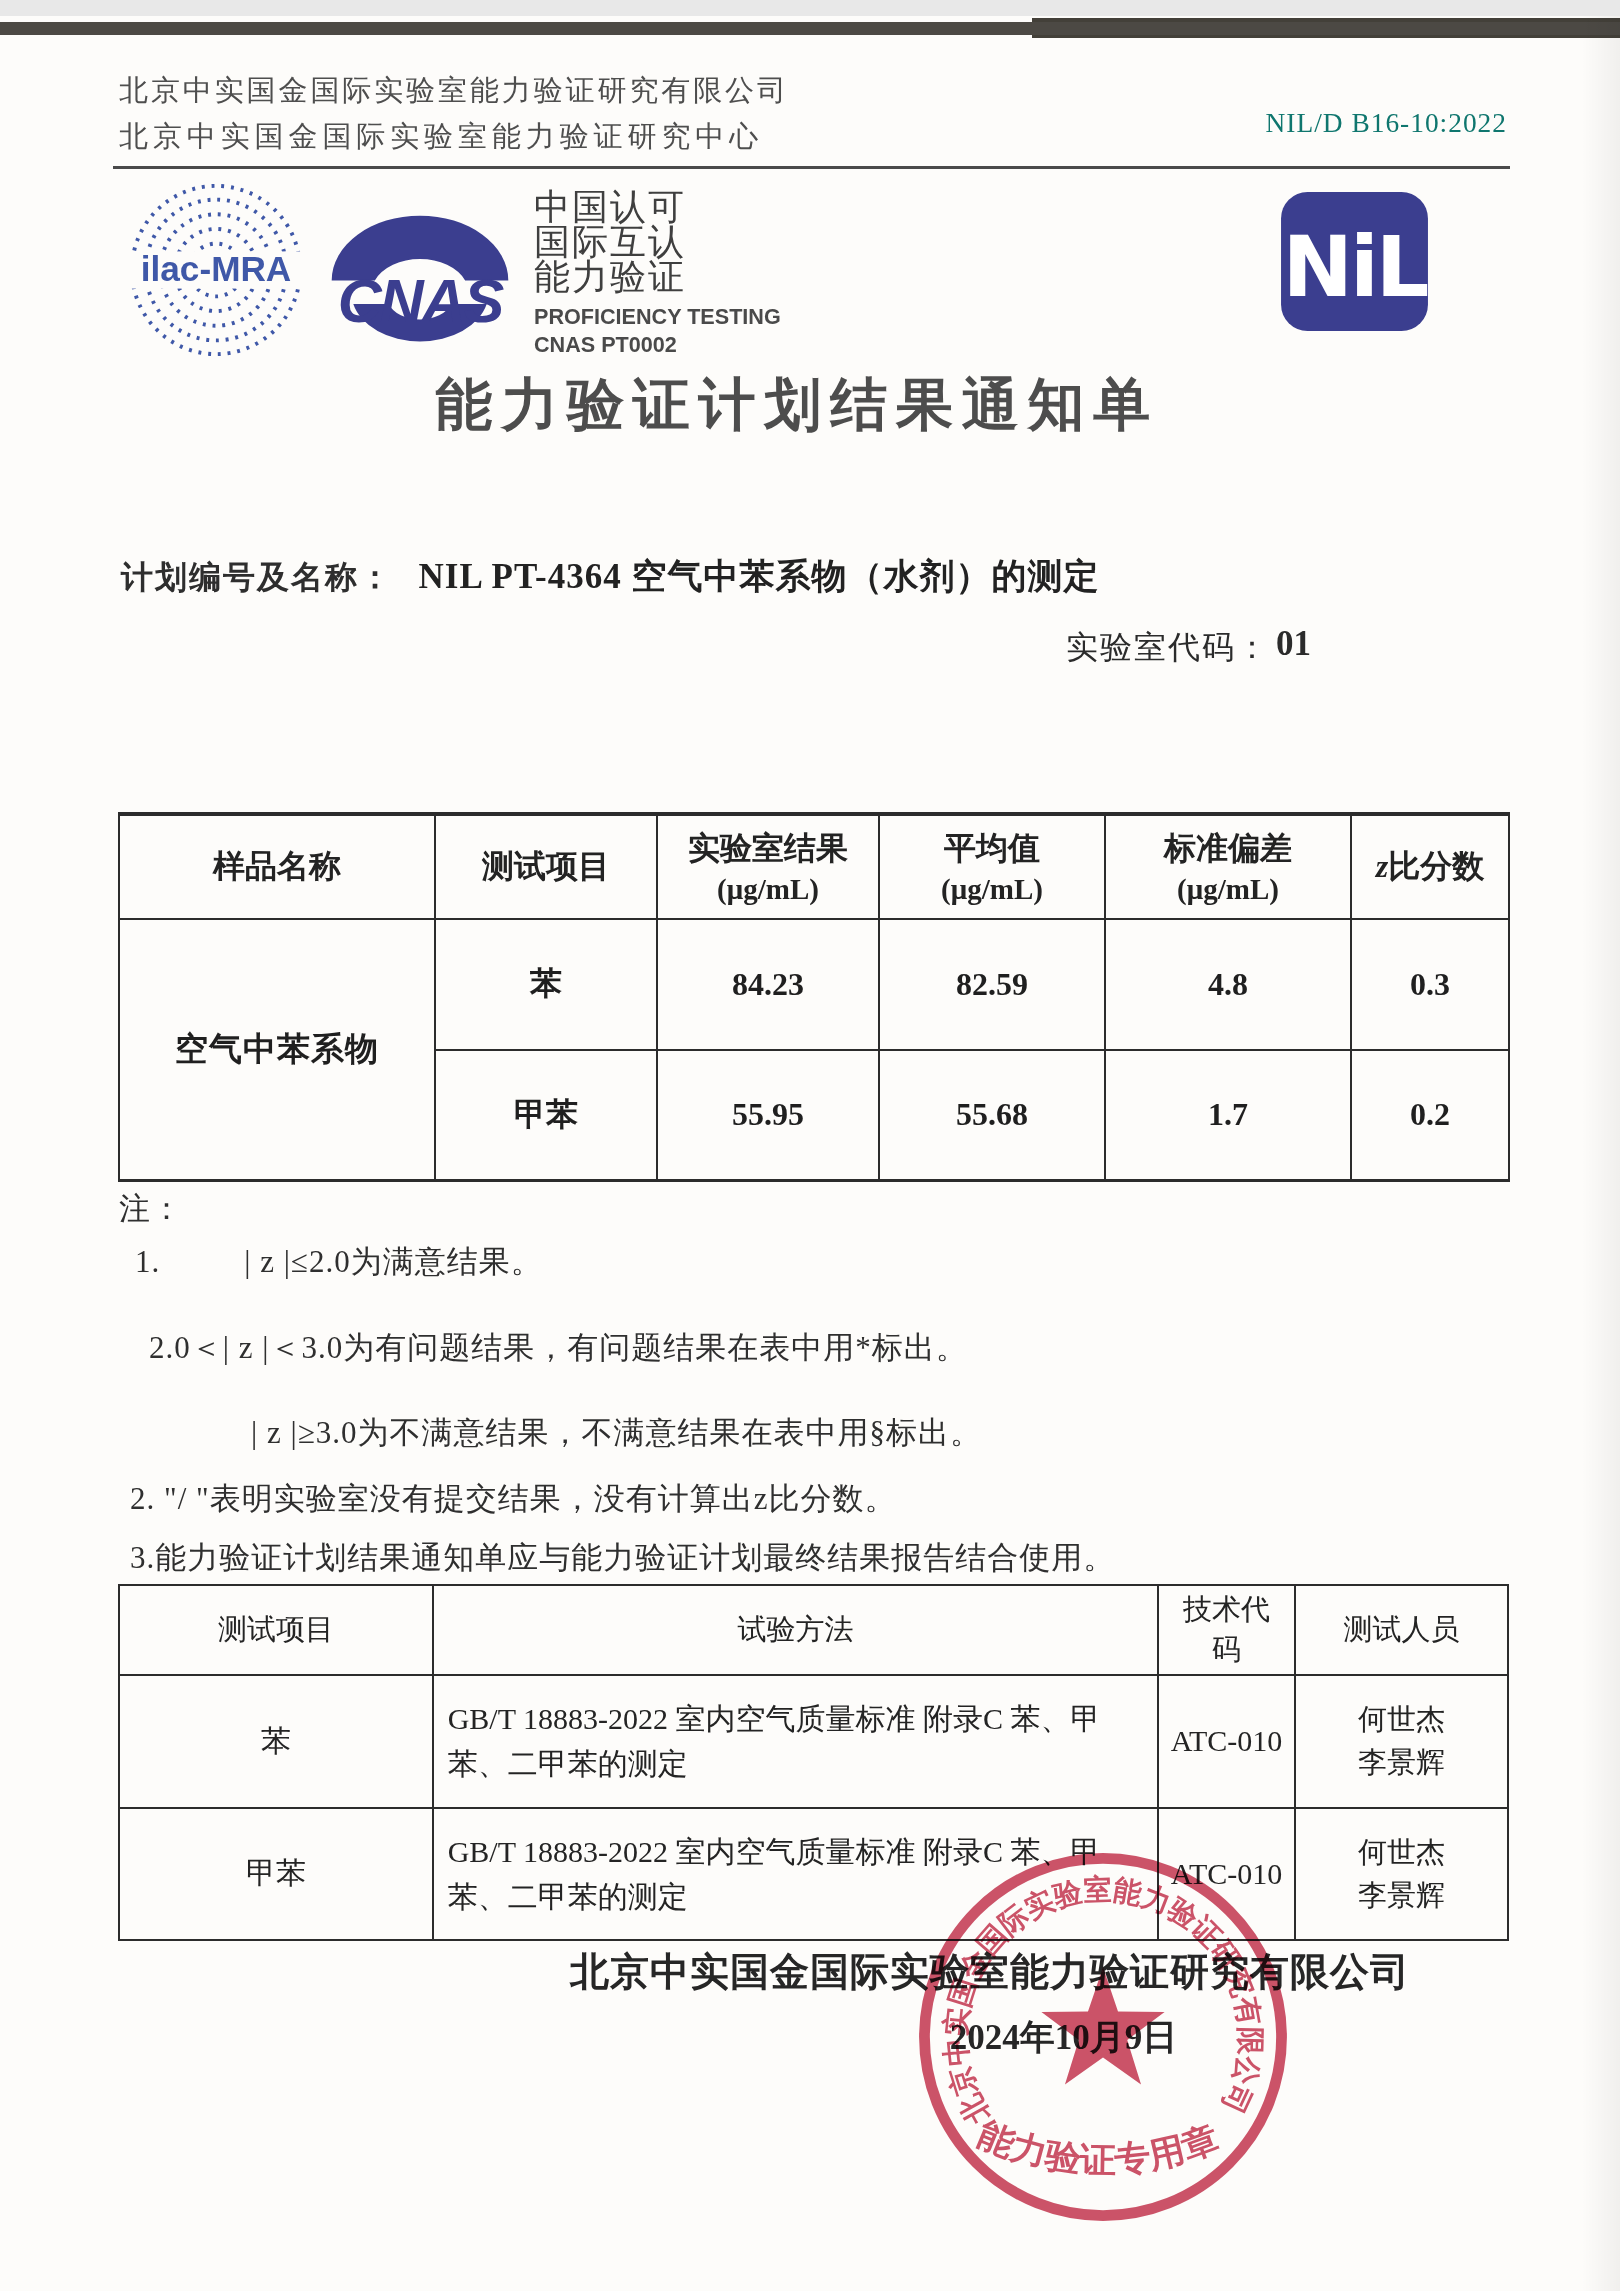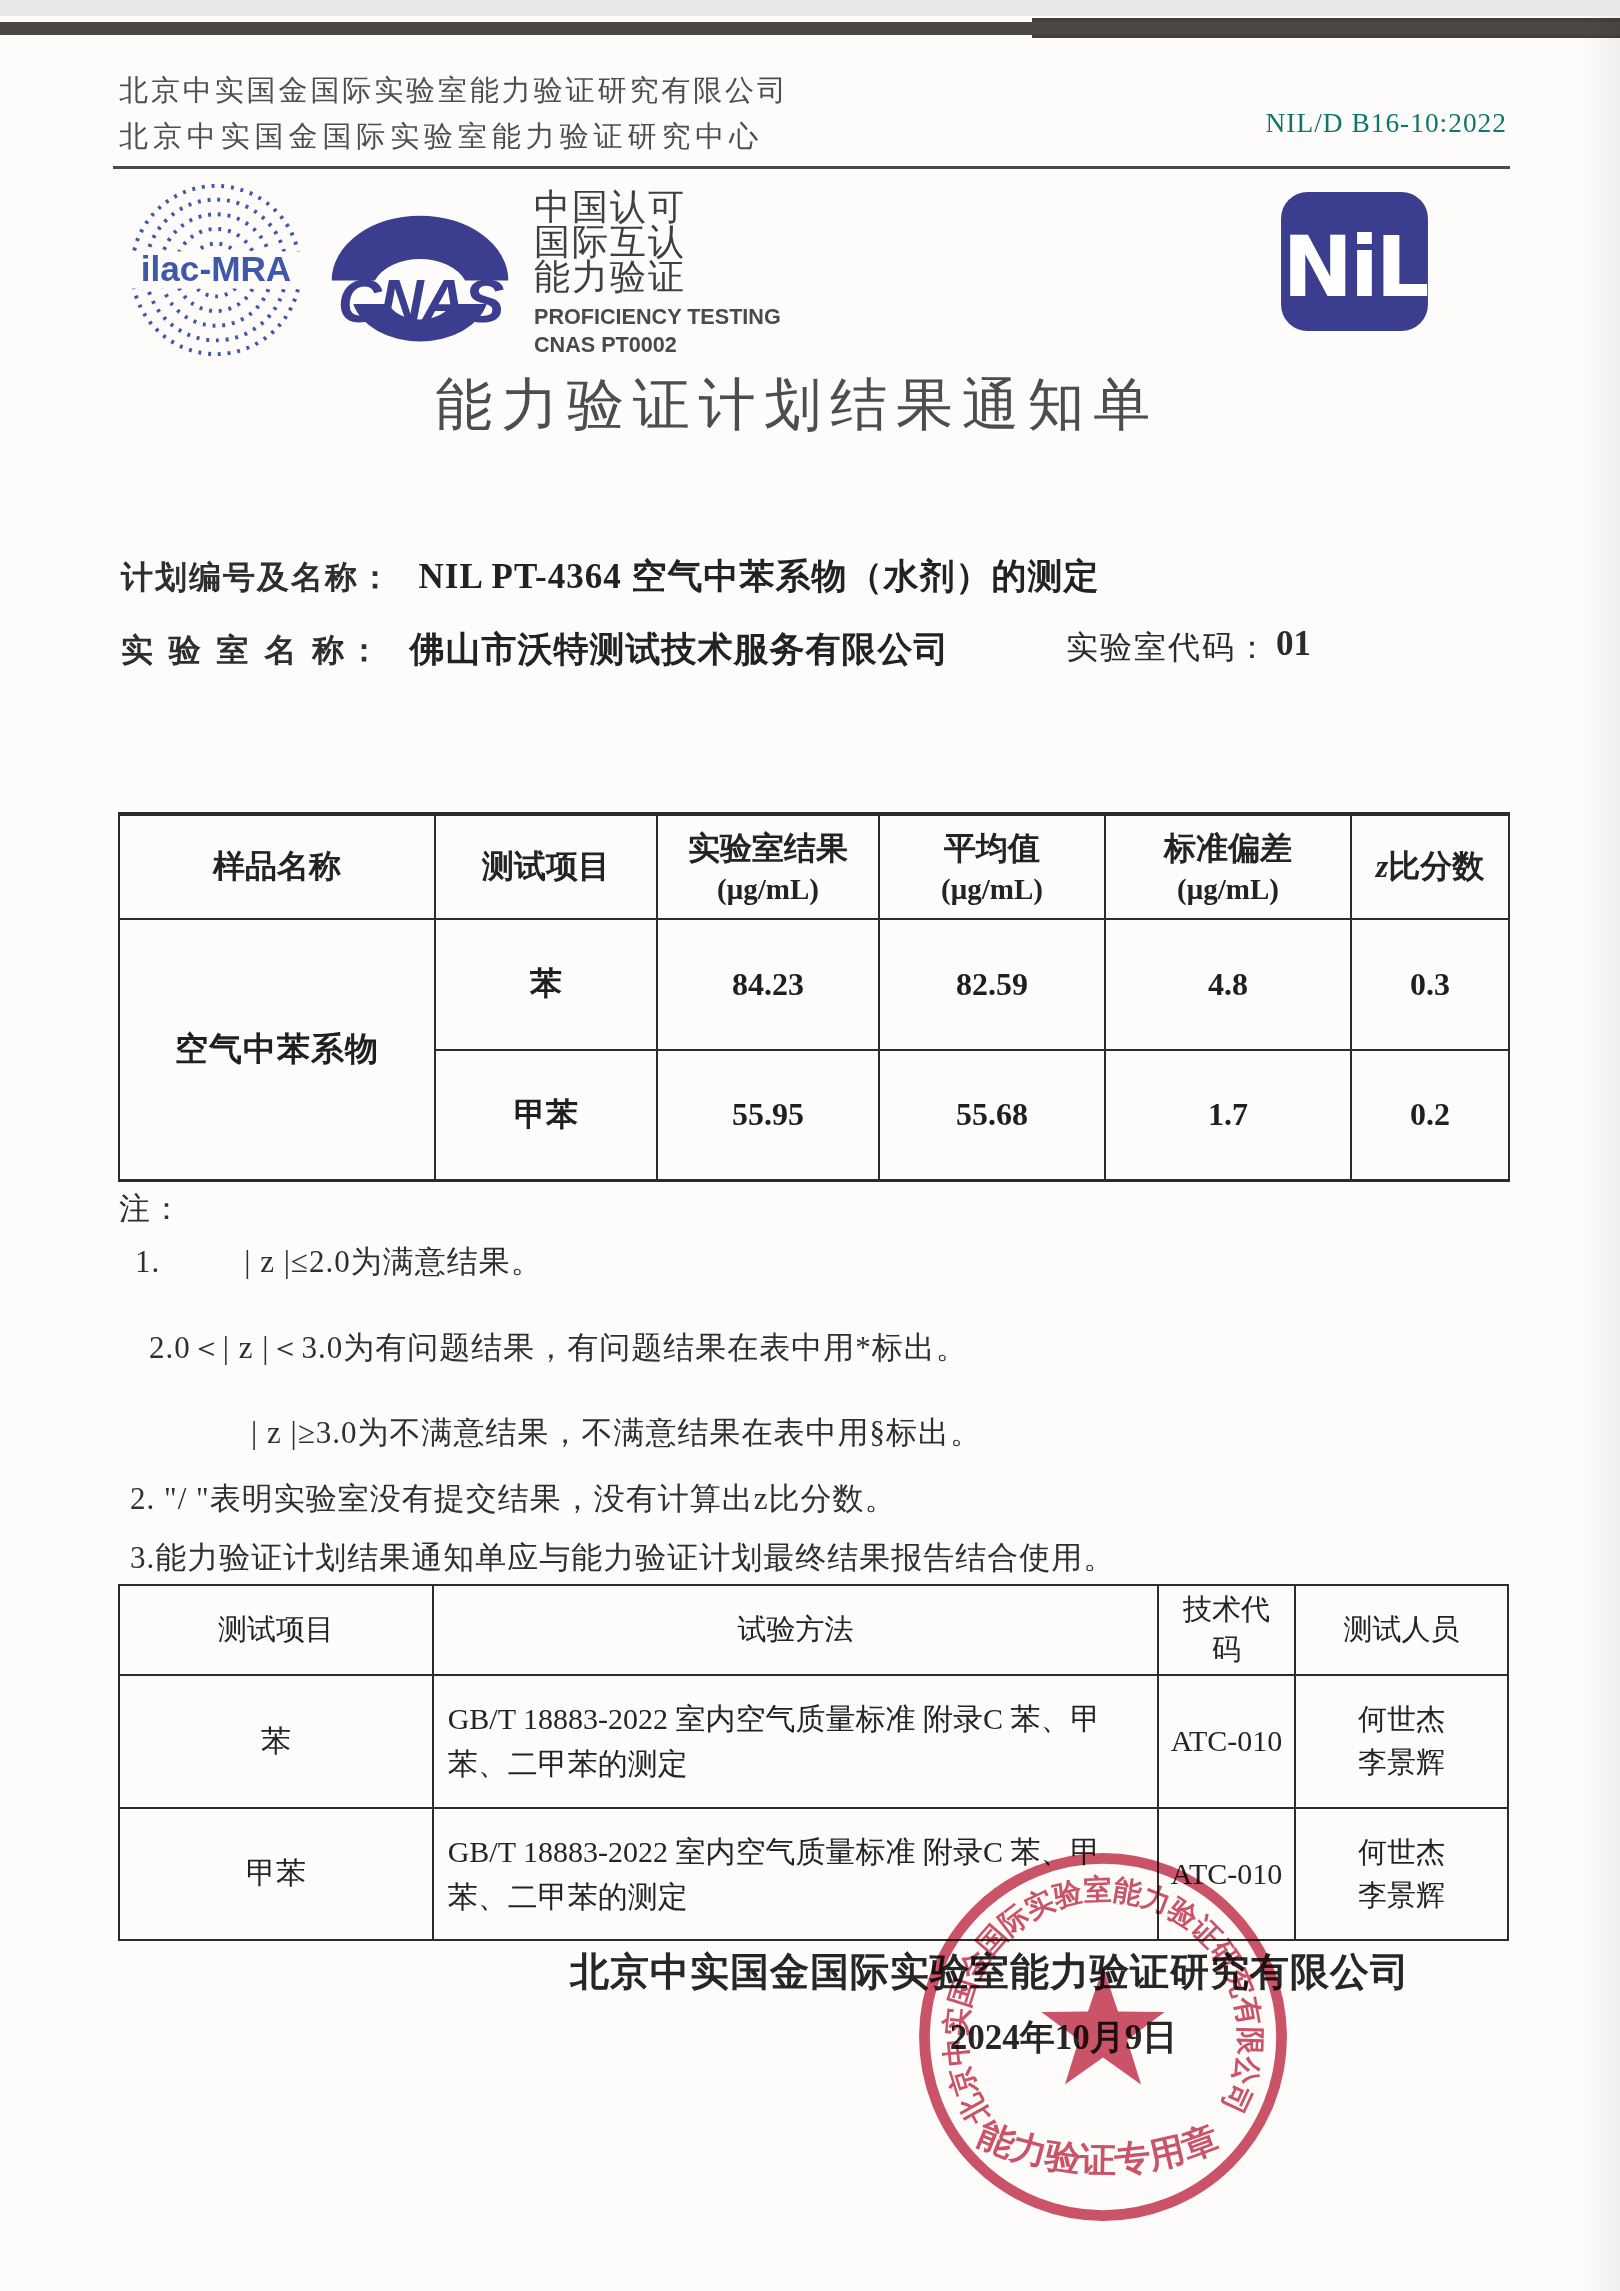--- a/index.html
+++ b/index.html
@@ -22,21 +22,21 @@
   .ilac{position:absolute;left:116px;top:165px;}
   .cnas{position:absolute;left:316px;top:182px;}
   .accred{position:absolute;left:534px;top:174px;color:#3f3f3f;}
   .accred .zh{font-size:36px;line-height:35px;letter-spacing:2px;}
   .accred .en{font-family:"Liberation Sans","DejaVu Sans",sans-serif;font-weight:bold;
               font-size:21.6px;line-height:28px;color:#4a4a4a;margin-top:7.8px;}
   .nil-logo{position:absolute;left:1279px;top:174px;}
 
   
   .title{position:absolute;left:0;top:351px;width:1620px;text-align:center;
-         font-size:57px;font-weight:normal;color:#4d4d4d;letter-spacing:8.8px;padding-right:25.5px;box-sizing:border-box;}
+         font-size:57px;font-weight:bold;color:#4d4d4d;letter-spacing:8.8px;padding-right:25.5px;box-sizing:border-box;}
 
   
   .info-row{position:absolute;white-space:nowrap;}
   .plan-row{left:121px;top:537px;}
   .lab-row{left:121px;top:610px;}
   .ilabel{font-size:32px;font-weight:bold;letter-spacing:2px;color:#2e2e2e;}
   .lab-row .ilabel{letter-spacing:3.9px;}
   .ival{font-size:35px;font-weight:bold;color:#222;margin-left:25.5px;letter-spacing:1px;}
   .code-label{position:absolute;left:1066px;top:610px;font-size:32px;font-weight:normal;letter-spacing:2px;}
   .code-val{position:absolute;left:1276px;top:608px;font-size:35px;font-weight:bold;}
@@ -128,23 +128,20 @@
     <svg width="151" height="143" viewBox="0 0 154 146">
       <rect x="2" y="2" width="150" height="142" rx="27" fill="#3b3e8f"></rect>
       <text x="77" y="108" text-anchor="middle" fill="#ffffff" font-size="86" font-weight="bold" font-family="DejaVu Sans, Liberation Sans, sans-serif" letter-spacing="-3">NiL</text>
     </svg>
   </div>
 
   <div class="title">能力验证计划结果通知单</div>
 
   <div class="info-row plan-row">
     <span class="ilabel">计划编号及名称：</span><span class="ival">NIL PT-4364 空气中苯系物（水剂）的测定</span>
-  </div>
-  <div class="info-row lab-row">
-    <span class="ilabel">实 验 室 名 称：</span><span class="ival">佛山市沃特测试技术服务有限公司</span>
   </div>
   <div class="code-label">实验室代码：</div>
   <div class="code-val">01</div>
 
   <table class="t1">
     <colgroup>
       <col style="width:316px">
         <col style="width:222px">
         <col style="width:222px">
       <col style="width:226px">

